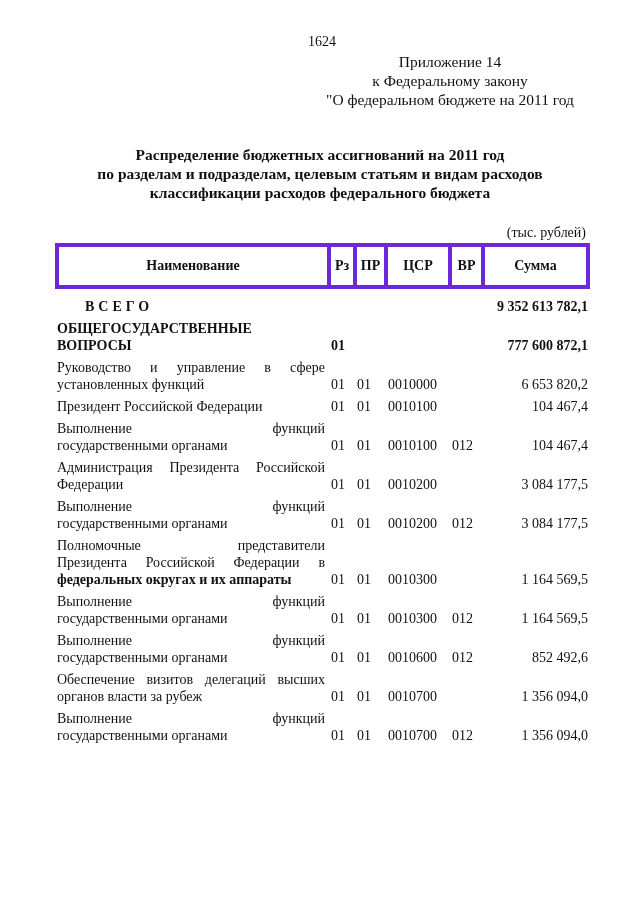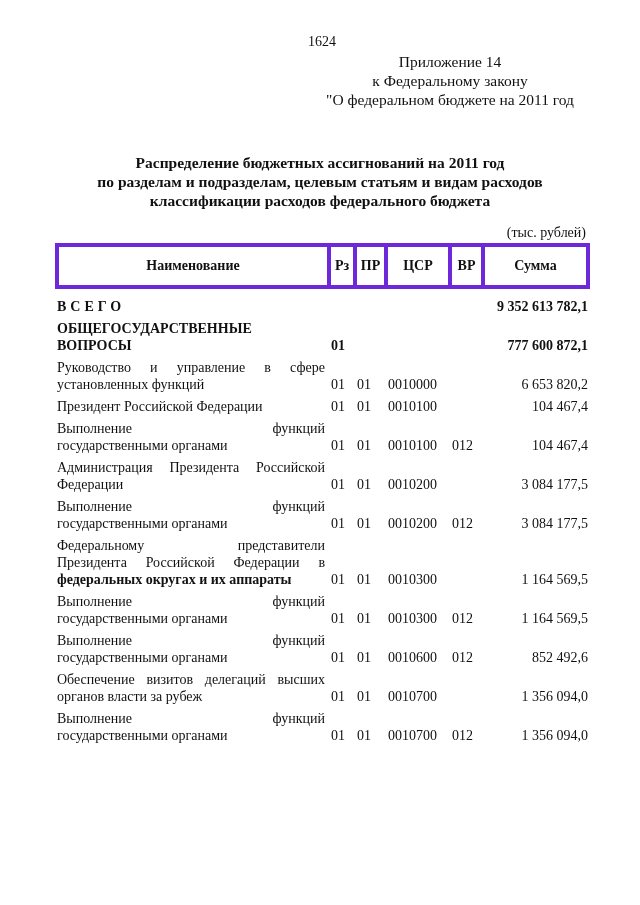--- a/index.html
+++ b/index.html
@@ -2,21 +2,21 @@
 <html><head>
 <meta charset="utf-8">
 <style>
   html, body { margin: 0; padding: 0; background: #ffffff; }
   body { width: 640px; height: 905px; position: relative; overflow: hidden;
          font-family: "Liberation Serif", "DejaVu Serif", serif; color: #111; }
   .page-num { position: absolute; left: 308px; top: 34px; font-size: 14px; }
   .appendix { position: absolute; left: 290px; top: 52px; width: 320px; text-align: center;
               font-size: 15.5px; line-height: 19px; }
   .doc-title { position: absolute; left: 60px; top: 145px; width: 520px; text-align: center;
-               font-weight: bold; font-size: 15.5px; line-height: 19px; margin-top: 8px; }
+               font-weight: bold; font-size: 15.5px; line-height: 19px; }
   .units { position: absolute; left: 440px; top: 225px; width: 146px; text-align: right; font-size: 14px; }
   table.budget { position: absolute; left: 55px; top: 243px; width: 531px; border-collapse: collapse;
                  font-size: 14px; table-layout: fixed; }
   table.budget col.c-name { width: 272px; }
   table.budget col.c-rz { width: 26px; }
   table.budget col.c-pr { width: 31px; }
   table.budget col.c-csr { width: 64px; }
   table.budget col.c-vr { width: 33px; }
   table.budget col.c-sum { width: 105px; }
   table.budget thead th { border: 4px solid #6d28d9; font-weight: bold; height: 38px; padding: 0;
@@ -65,21 +65,21 @@
       <th>Рз</th>
       <th>ПР</th>
       <th>ЦСР</th>
       <th>ВР</th>
       <th>Сумма</th>
     </tr>
   </thead>
   <tbody id="table-body">
       <tr class="bold total first">
         <td class="name">
-          <span style="display: block;">ВСЕГО</span>
+          <span style="display: block; margin-left: 28px;">ВСЕГО</span>
         </td>
         <td class="code"></td>
         <td class="code"></td>
         <td class="code"></td>
         <td class="code"></td>
         <td class="sum">9 352 613 782,1</td>
       </tr>
       <tr class="bold">
         <td class="name">
           <span class="just" style="display: block;">ОБЩЕГОСУДАРСТВЕННЫЕ</span>
@@ -140,21 +140,21 @@
           <span style="display: block;">государственными органами</span>
         </td>
         <td class="code">01</td>
         <td class="code">01</td>
         <td class="code">0010200</td>
         <td class="code">012</td>
         <td class="sum">3 084 177,5</td>
       </tr>
       <tr>
         <td class="name">
-          <span class="just" style="display: block;">Федеральному представители</span>
+          <span class="just" style="display: block;">Полномочные представители</span>
           <span class="just" style="display: block;">Президента Российской Федерации в</span>
           <span style="display: block; font-weight: bold;">федеральных округах и их аппараты</span>
         </td>
         <td class="code">01</td>
         <td class="code">01</td>
         <td class="code">0010300</td>
         <td class="code"></td>
         <td class="sum">1 164 569,5</td>
       </tr>
       <tr>

